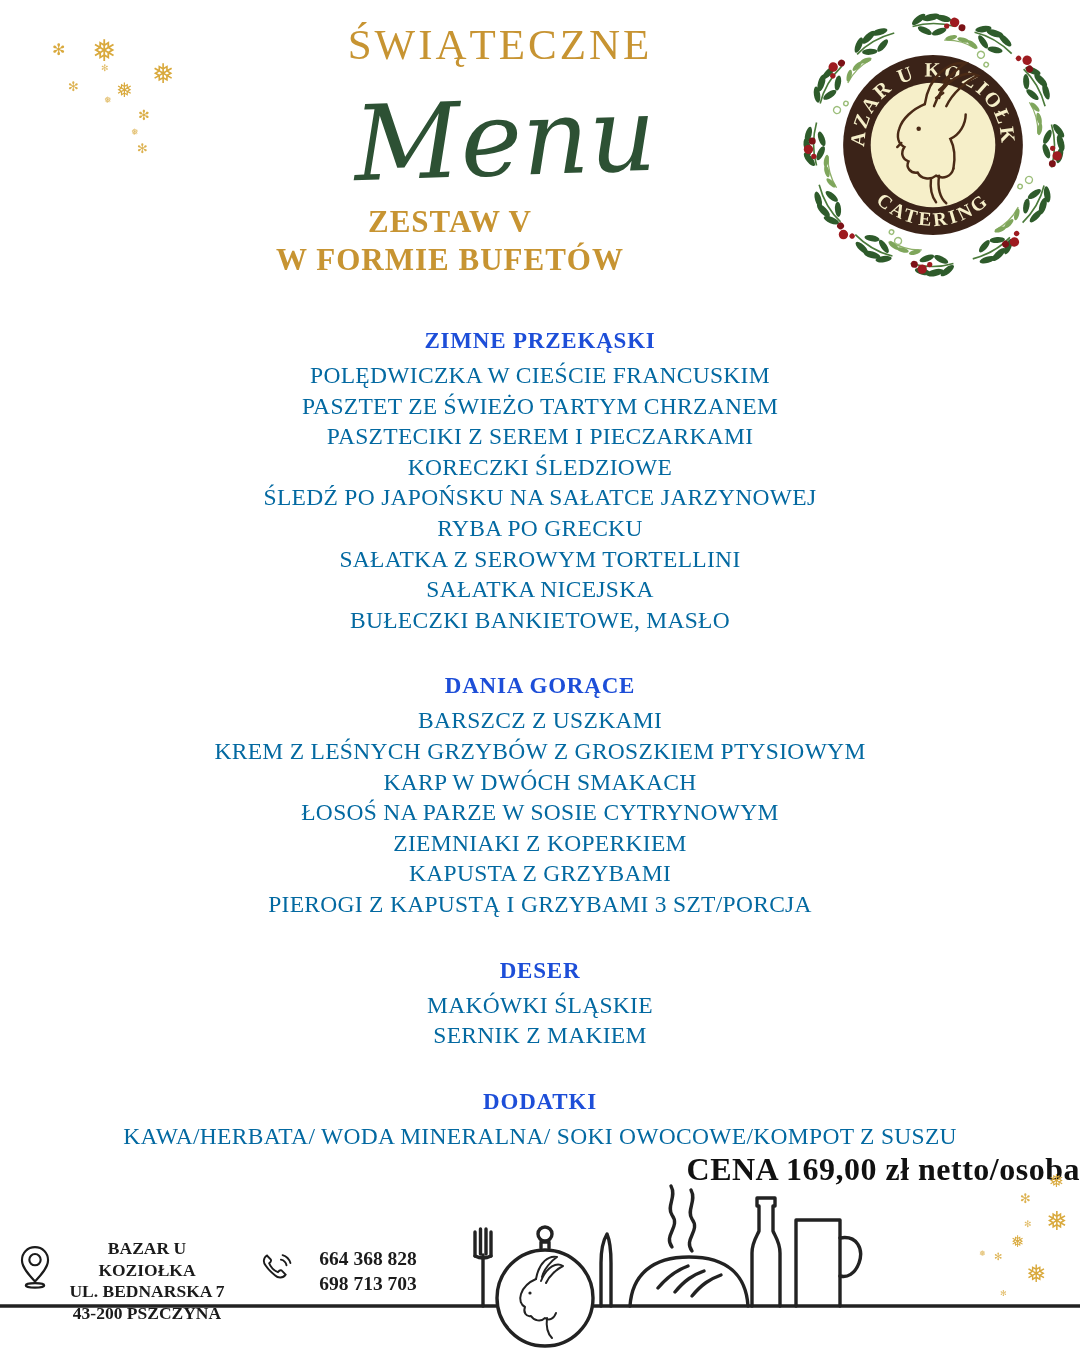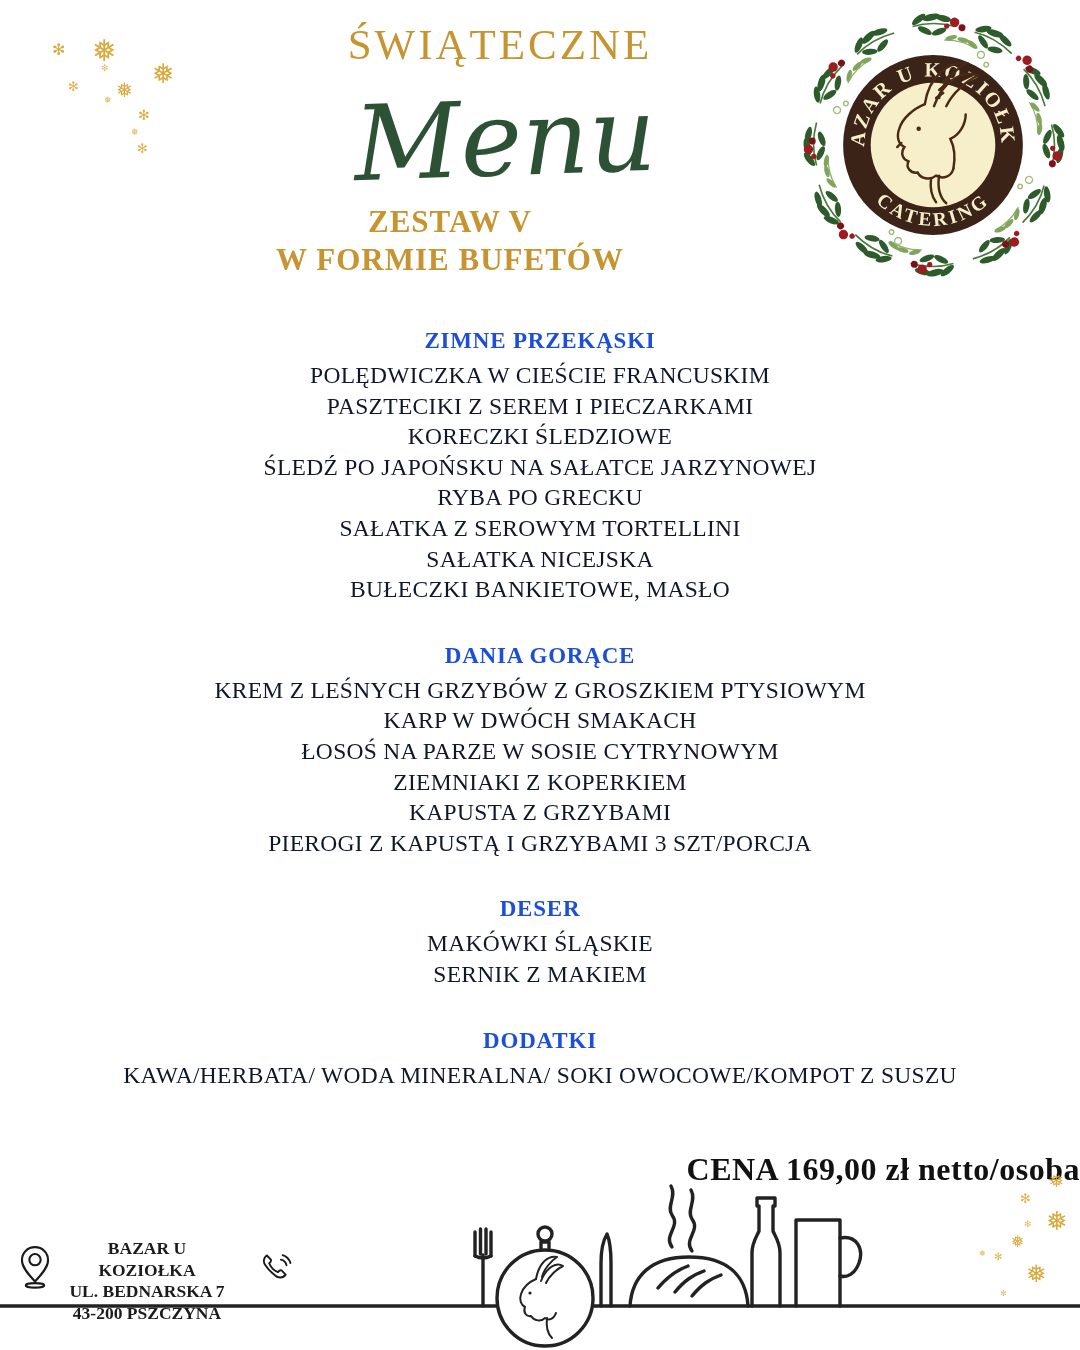--- a/index.html
+++ b/index.html
@@ -21,21 +21,21 @@
   
   .set-header{position:absolute;top:203px;left:0;width:900px;text-align:center;}
   .set-line{font-size:31px;font-weight:bold;color:#C79432;line-height:38px;letter-spacing:1px;}
   .set-avail{font-size:25px;color:#C79432;line-height:30px;letter-spacing:0.5px;}
 
   
   .menu{position:absolute;top:326px;left:0;width:1080px;text-align:center;}
   .section{margin-bottom:36px;}
   .section-title{font-size:23px;font-weight:bold;color:#1d4ed8;
       line-height:30px;margin-bottom:4px;letter-spacing:0.8px;}
-  .item{font-size:23.5px;line-height:30.6px;color:#0f172a;letter-spacing:0.3px;}
+  .item{font-size:23.5px;line-height:30.6px;color:#0369a1;letter-spacing:0.3px;}
 
   .price{margin-top:18px;font-size:32px;font-weight:bold;color:#111;letter-spacing:0.5px;}
 
   
   .logo{position:absolute;left:790px;top:2px;width:286px;height:286px;}
 
   
   .footer-art{position:absolute;left:0;top:1135px;width:1080px;height:215px;}
   .addr-block{position:absolute;left:58px;top:1238px;width:178px;text-align:center;
       font-weight:bold;font-size:17.5px;line-height:21.5px;color:#1b1b1b;}
@@ -158,20 +158,21 @@
   </div>
 
   <div class="menu">
 
       <div class="section">
         <div class="section-title">ZIMNE PRZEKĄSKI</div>
         <div>
 
             <div class="item">POLĘDWICZKA W CIEŚCIE FRANCUSKIM</div>
 
+            <div class="item">PASZTET ZE ŚWIEŻO TARTYM CHRZANEM</div>
 
             <div class="item">PASZTECIKI Z SEREM I PIECZARKAMI</div>
 
             <div class="item">KORECZKI ŚLEDZIOWE</div>
 
             <div class="item">ŚLEDŹ PO JAPOŃSKU NA SAŁATCE JARZYNOWEJ</div>
 
             <div class="item">RYBA PO GRECKU</div>
 
             <div class="item">SAŁATKA Z SEROWYM TORTELLINI</div>
@@ -179,20 +180,21 @@
             <div class="item">SAŁATKA NICEJSKA</div>
 
             <div class="item">BUŁECZKI BANKIETOWE, MASŁO</div>
           </div>
       </div>
 
       <div class="section">
         <div class="section-title">DANIA GORĄCE</div>
         <div>
 
+            <div class="item">BARSZCZ Z USZKAMI</div>
 
             <div class="item">KREM Z LEŚNYCH GRZYBÓW Z GROSZKIEM PTYSIOWYM</div>
 
             <div class="item">KARP W DWÓCH SMAKACH</div>
 
             <div class="item">ŁOSOŚ NA PARZE W SOSIE CYTRYNOWYM</div>
 
             <div class="item">ZIEMNIAKI Z KOPERKIEM</div>
 
             <div class="item">KAPUSTA Z GRZYBAMI</div>
@@ -284,20 +286,24 @@
     <div>43-200 PSZCZYNA</div>
   </div>
 
   <svg class="phone-icon" viewBox="0 0 34 34">
     <g stroke="#1b1b1b" stroke-width="1.7" fill="none" stroke-linecap="round">
       <path d="M7 15 C4.5 12.5 4.5 8 8 5.8 L11.5 9.5 C12 10.5 11.3 11.8 10 12.8 C11 16 14.5 19.5 17.8 20.7 C18.8 19.4 20.1 18.7 21.1 19.2 L24.7 22.9 C22.4 26.3 17.9 26.2 15.4 23.7 C11.8 20.8 8.8 17.8 7 15 Z"></path>
       <path d="M20.5 9.5 A6.5 6.5 0 0 1 25.5 14.5"></path>
       <path d="M22 5.5 A10.5 10.5 0 0 1 29 12.5"></path>
     </g>
   </svg>
+  <div class="phone-block">
+    <div>664 368 828</div>
+    <div>698 713 703</div>
+  </div>
 
   <div>
     <span class="sf" style="left:1049px;top:1172px;font-size:18px;">❅</span>
     <span class="sf" style="left:1020px;top:1192px;font-size:13px;opacity:.9;">✻</span>
     <span class="sf" style="left:1046px;top:1208px;font-size:26px;">❅</span>
     <span class="sf" style="left:1024px;top:1220px;font-size:9px;opacity:.8;">✻</span>
     <span class="sf" style="left:1011px;top:1234px;font-size:16px;">❅</span>
     <span class="sf" style="left:994px;top:1252px;font-size:10px;opacity:.85;">✻</span>
     <span class="sf" style="left:979px;top:1250px;font-size:8px;opacity:.8;">❅</span>
     <span class="sf" style="left:1026px;top:1262px;font-size:24px;">❅</span>

